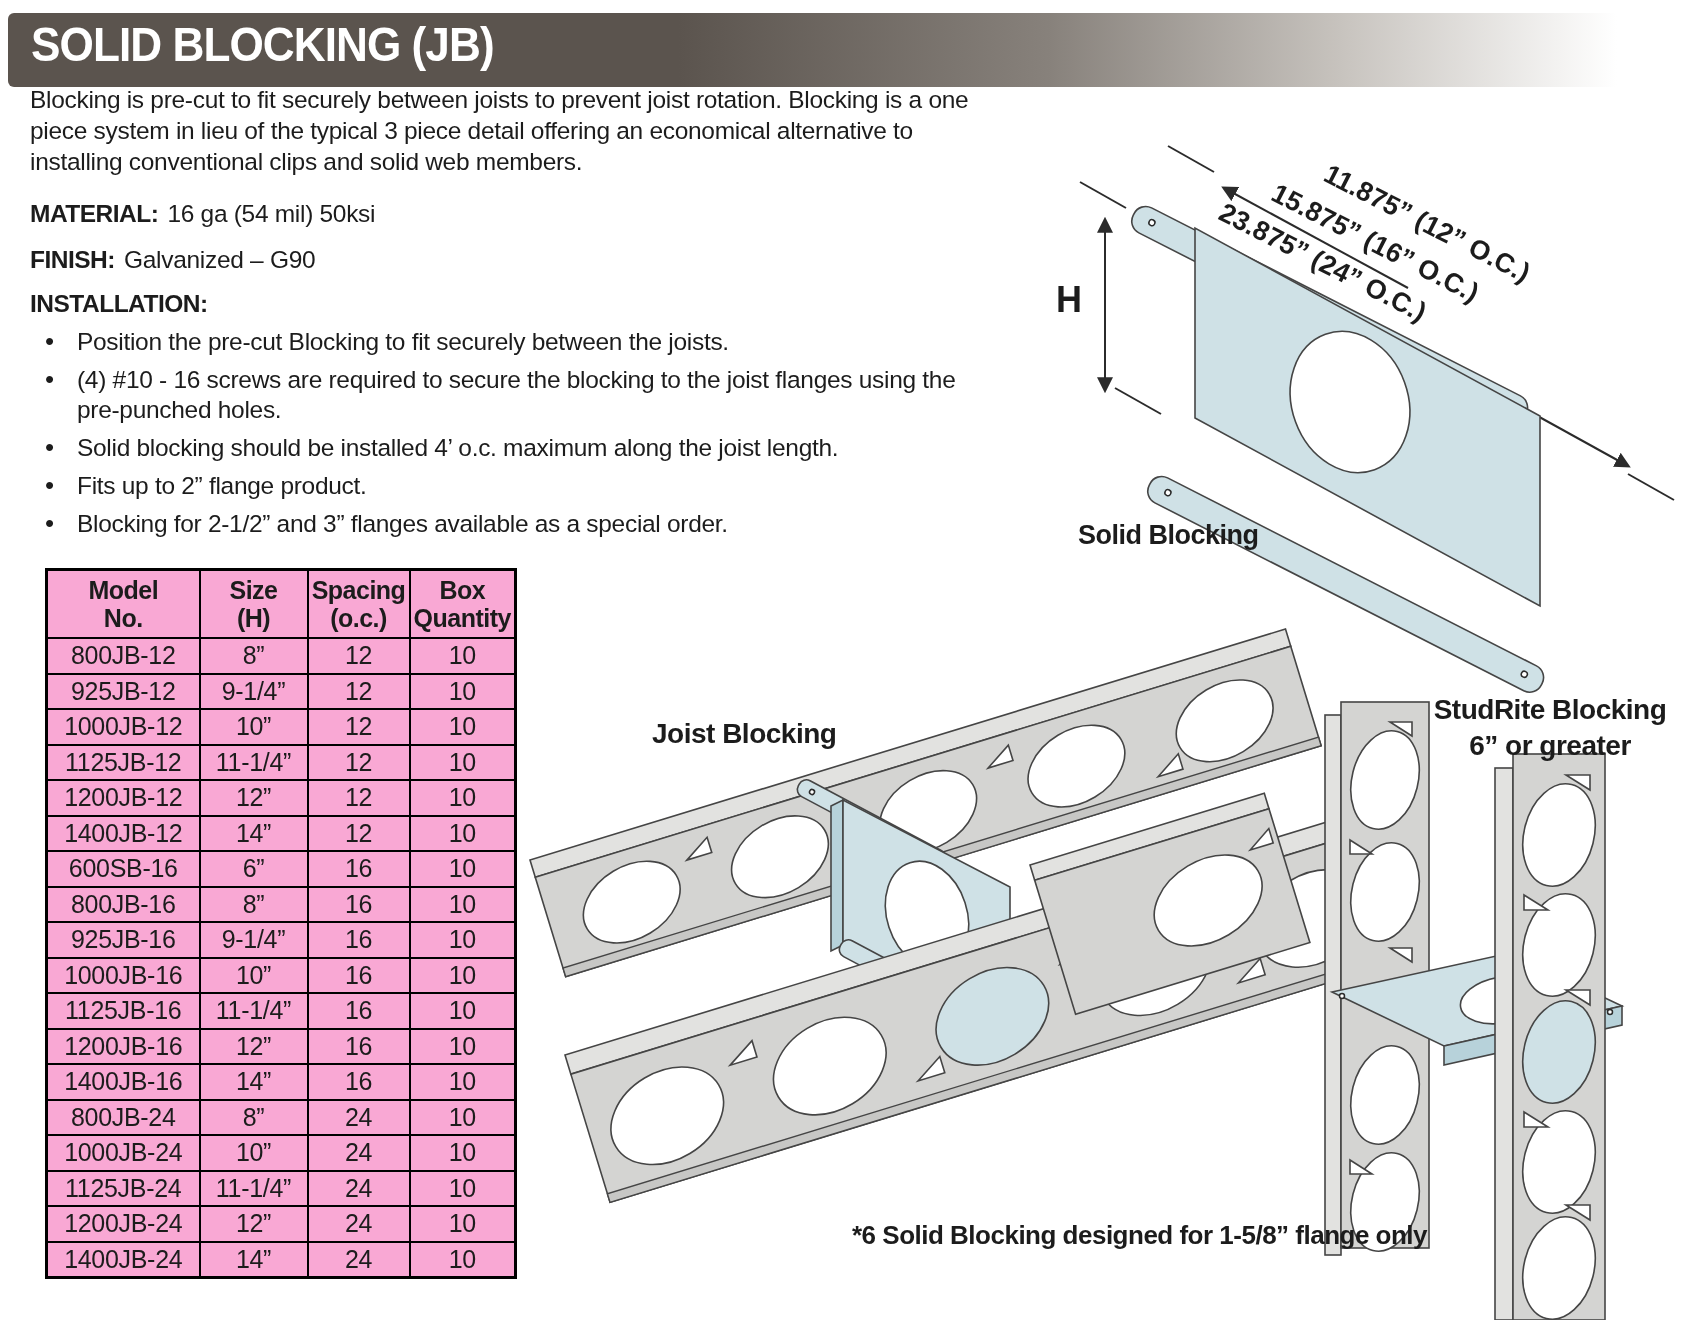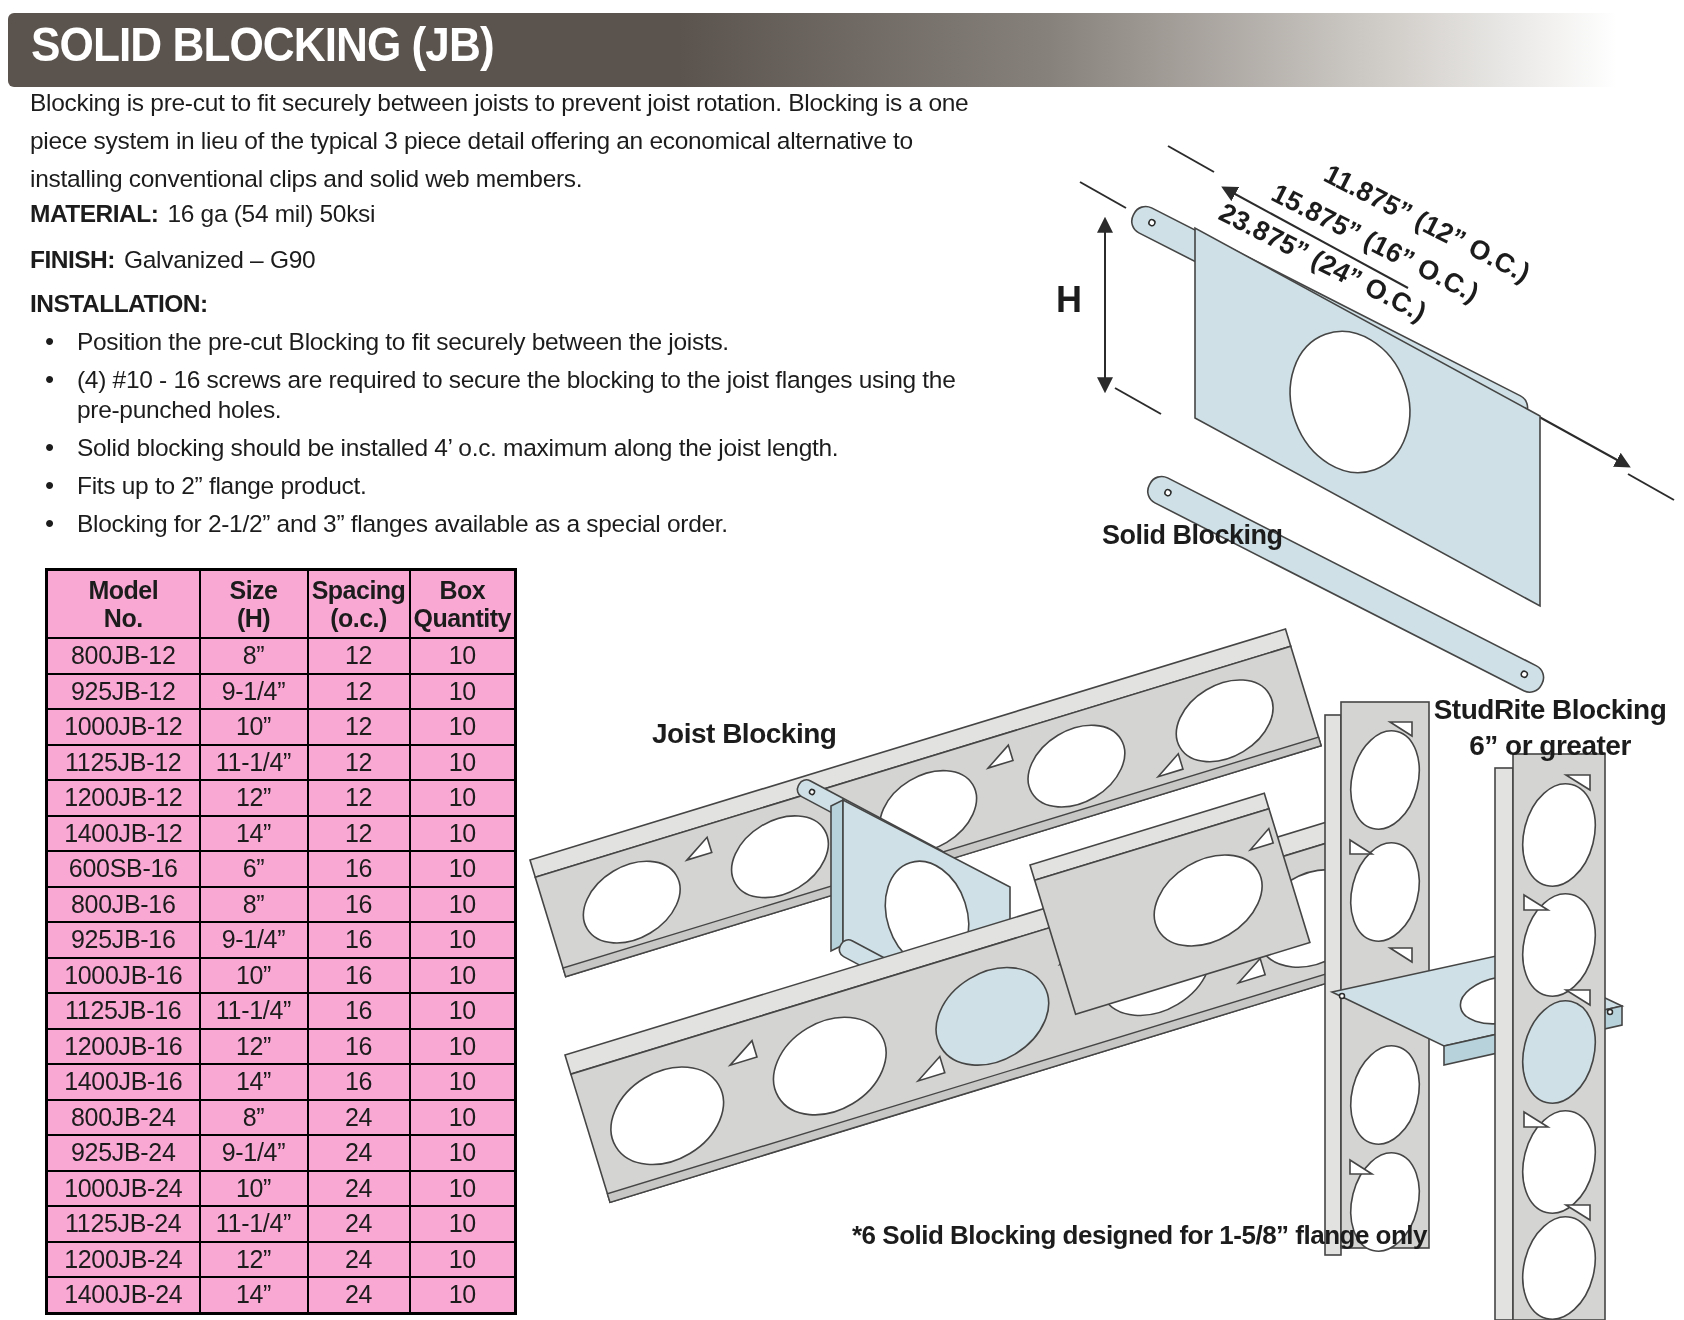--- a/index.html
+++ b/index.html
@@ -10,41 +10,41 @@
   .titlebar{
     position:absolute;left:8px;top:13px;width:1676px;height:74px;
     background:linear-gradient(90deg,#5b544e 0%,#5b544e 40%,#87817b 62%,#c9c5c0 80%,#ffffff 96%);
     border-radius:6px;
   }
   .titlebar .title{
     font-size:46px;font-weight:bold;color:#ffffff;letter-spacing:-1px;
     line-height:62px;padding-left:24px;white-space:nowrap;
     transform:scale(0.96,1.06);transform-origin:left center;
   }
-  .intro{position:absolute;left:30px;top:84px;width:965px;font-size:24.5px;line-height:38px;letter-spacing:-0.3px;}
+  .intro{position:absolute;left:30px;top:84px;width:965px;font-size:24.5px;line-height:31px;letter-spacing:-0.3px;}
   .specline{position:absolute;left:30px;font-size:24.5px;letter-spacing:-0.3px;}
   .specline b{letter-spacing:-0.5px;}
   .specline .val{margin-left:9px;}
   .install-head{position:absolute;left:30px;top:290px;font-size:24.5px;font-weight:bold;letter-spacing:-0.5px;}
   ul.bullets{position:absolute;left:30px;top:320px;width:960px;margin:7px;padding:0;list-style:none;}
   ul.bullets li{
     position:relative;padding-left:40px;font-size:24.5px;line-height:30px;
     margin-bottom:8px;letter-spacing:-0.3px;
   }
   ul.bullets li::before{content:"•";position:absolute;left:8px;top:-1px;font-size:26px;}
   table.spec{
     position:absolute;left:45px;top:568px;border-collapse:collapse;
     border:3px solid #000;background:#f9a8d4;table-layout:fixed;
   }
   table.spec th,table.spec td{border:2px solid #000;text-align:center;vertical-align:middle;}
   table.spec th{font-size:25px;font-weight:bold;line-height:28px;height:64px;letter-spacing:-0.5px;}
   table.spec td{font-size:25px;height:31.5px;letter-spacing:-0.3px;}
   .c0{width:153px;}.c1{width:108px;}.c2{width:102px;}.c3{width:106px;}
   .caption{position:absolute;font-weight:bold;letter-spacing:-0.5px;white-space:nowrap;}
-  .cap-solid{left:1102px;top:520px;font-size:27px;}
+  .cap-solid{left:1078px;top:520px;font-size:27px;}
   .cap-joist{left:652px;top:718px;font-size:28px;}
   .cap-studrite{left:1420px;top:692px;width:260px;font-size:28px;text-align:center;line-height:36px;white-space:normal;}
   .footnote{position:absolute;left:852px;top:1220px;font-size:26px;font-weight:bold;letter-spacing:-0.5px;white-space:nowrap;}
   svg{position:absolute;overflow:visible;}
   .svg-solid{left:1020px;top:140px;}
   .svg-joist{left:545px;top:615px;}
   .svg-stud{left:1180px;top:640px;}
   svg .ln{stroke:#2b2b2b;stroke-width:2;fill:none;}
   svg .steel{fill:#d4d4d2;stroke:#454545;stroke-width:1.6;}
   svg .steel-light{fill:#e2e2e0;stroke:#454545;stroke-width:1.6;}
@@ -177,26 +177,20 @@
           <td>16</td>
           <td>10</td>
         </tr>
         <tr>
           <td>800JB-24</td>
           <td>8”</td>
           <td>24</td>
           <td>10</td>
         </tr>
         <tr>
-          <td>925JB-24</td>
-          <td>9-1/4”</td>
-          <td>24</td>
-          <td>10</td>
-        </tr>
-        <tr>
           <td>1000JB-24</td>
           <td>10”</td>
           <td>24</td>
           <td>10</td>
         </tr>
         <tr>
           <td>1125JB-24</td>
           <td>11-1/4”</td>
           <td>24</td>
           <td>10</td>

